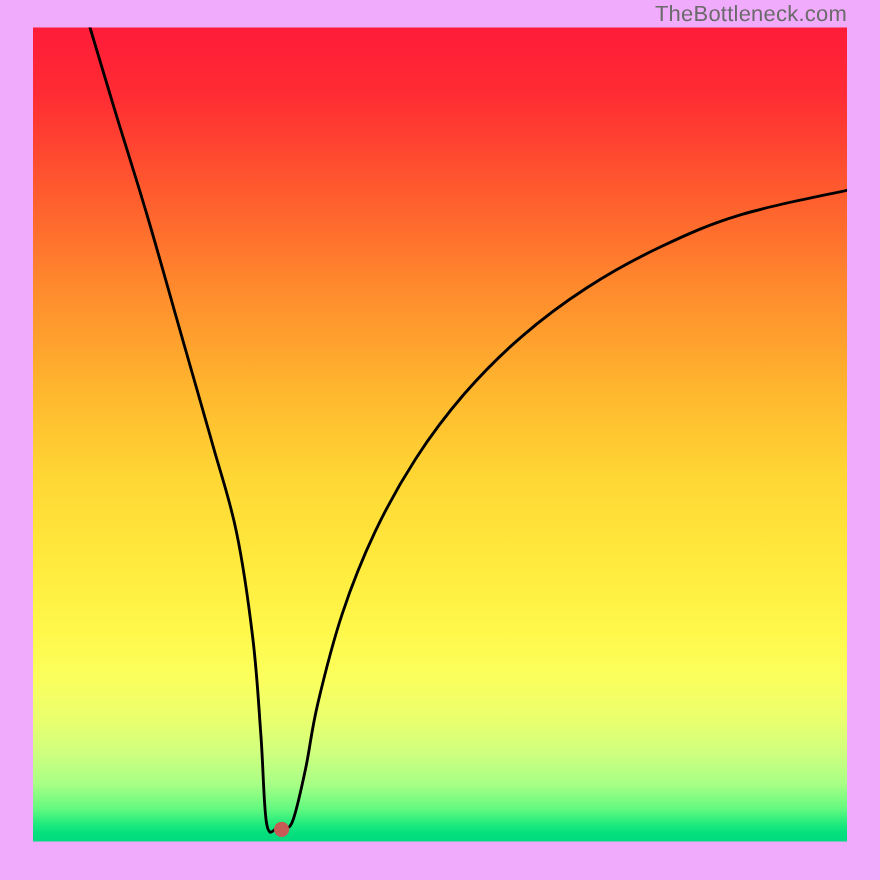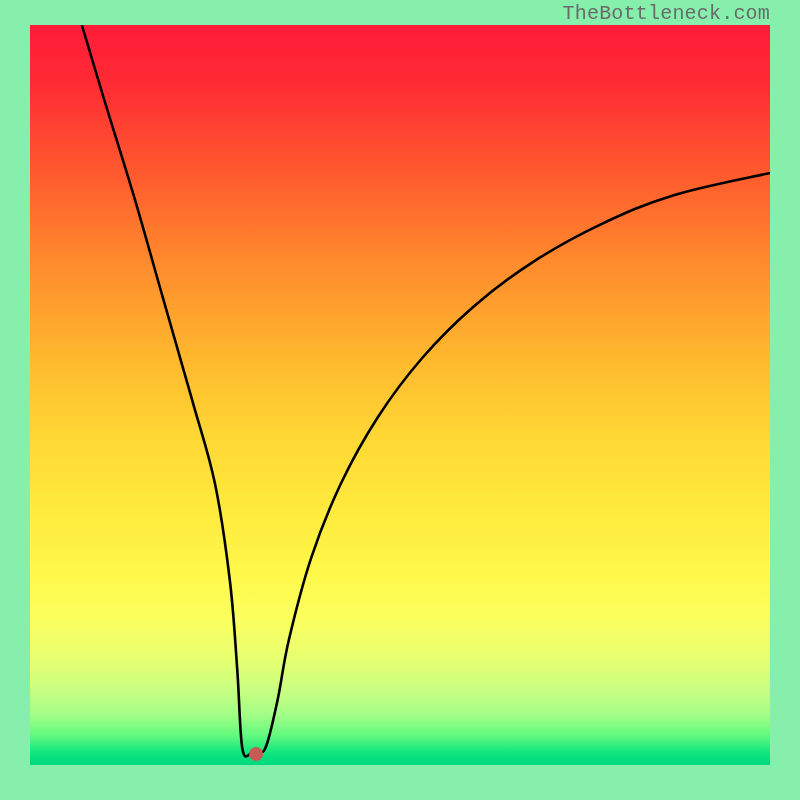--- a/index.html
+++ b/index.html
@@ -8,22 +8,21 @@
     width: 800px;
     height: 800px;
     background: #000;
     font-family: Arial, Helvetica, sans-serif;
     overflow: hidden;
   }
   .frame {
     position: relative;
     width: 800px;
     height: 800px;
-    background: #86efac;
-    font-family: Liberation Mono, monospace;
+    background: #f0abfc;
   }
   .plot-area {
     position: absolute;
     left: 30px;
     top: 25px;
     width: 740px;
     height: 740px;
     background: linear-gradient(to bottom,
       #ff1c39 0%,
       #ff2b33 8%,

